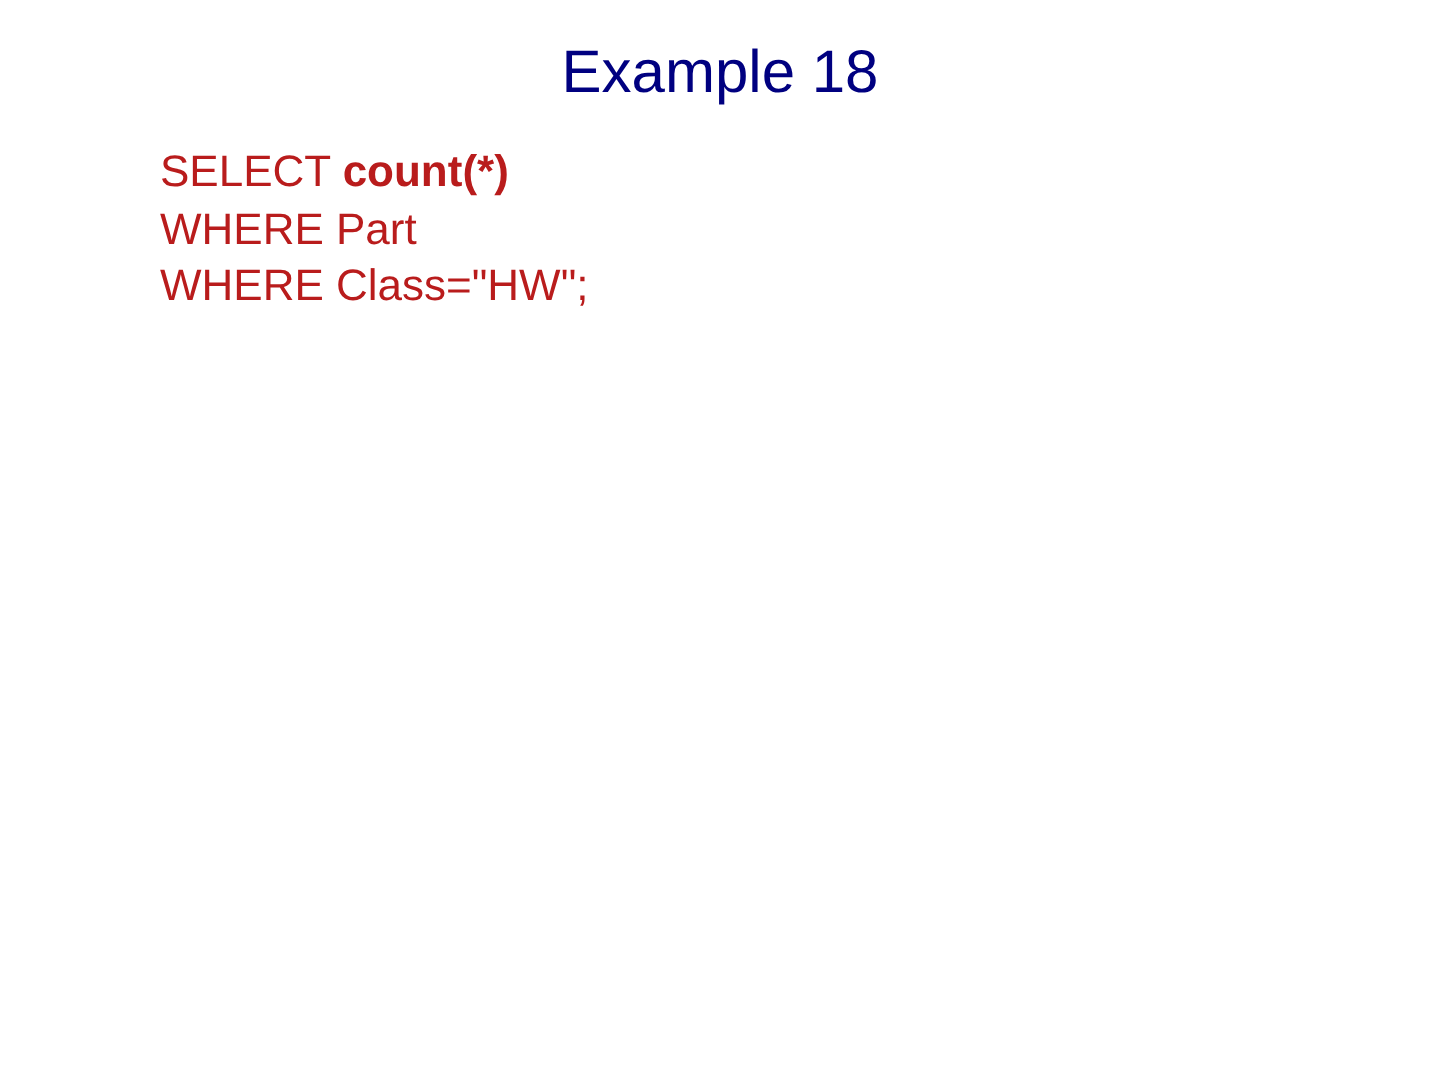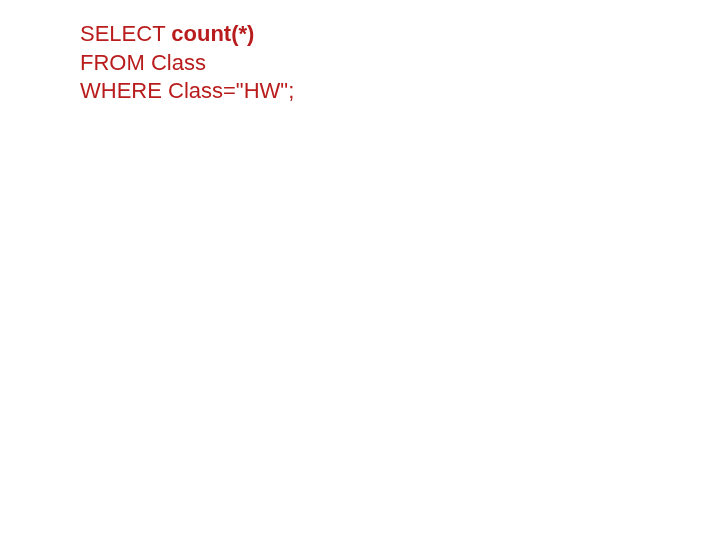--- a/index.html
+++ b/index.html
@@ -37,18 +37,19 @@
       display: block;
     }
     .bold {
       font-weight: bold;
     }
   </style>
 </head>
 <body>
 
 <div class="slide">
+  <h1 class="title">Example 18</h1>
   <div class="code-block">
     <span class="code-line"><span>SELECT </span><span class="bold">count(*)</span></span>
-    <span class="code-line">FROM Class</span>
+    <span class="code-line">WHERE Part</span>
     <span class="code-line">WHERE Class="HW";</span>
   </div>
 </div>
 
 </body></html>

